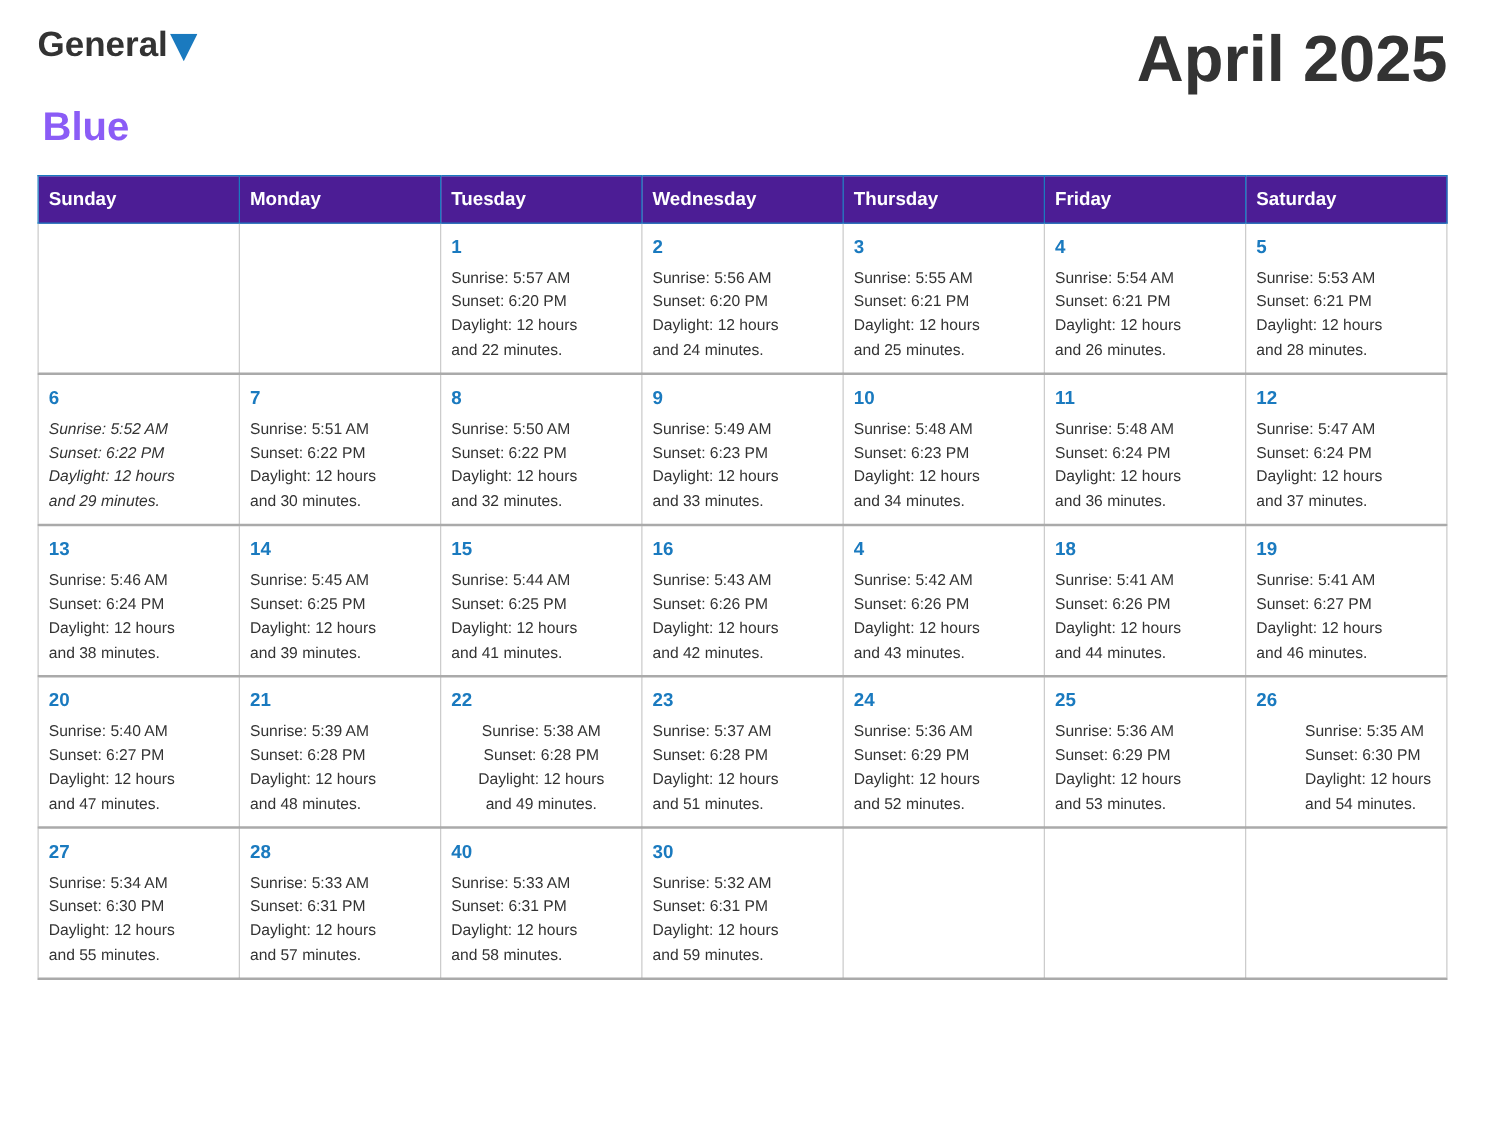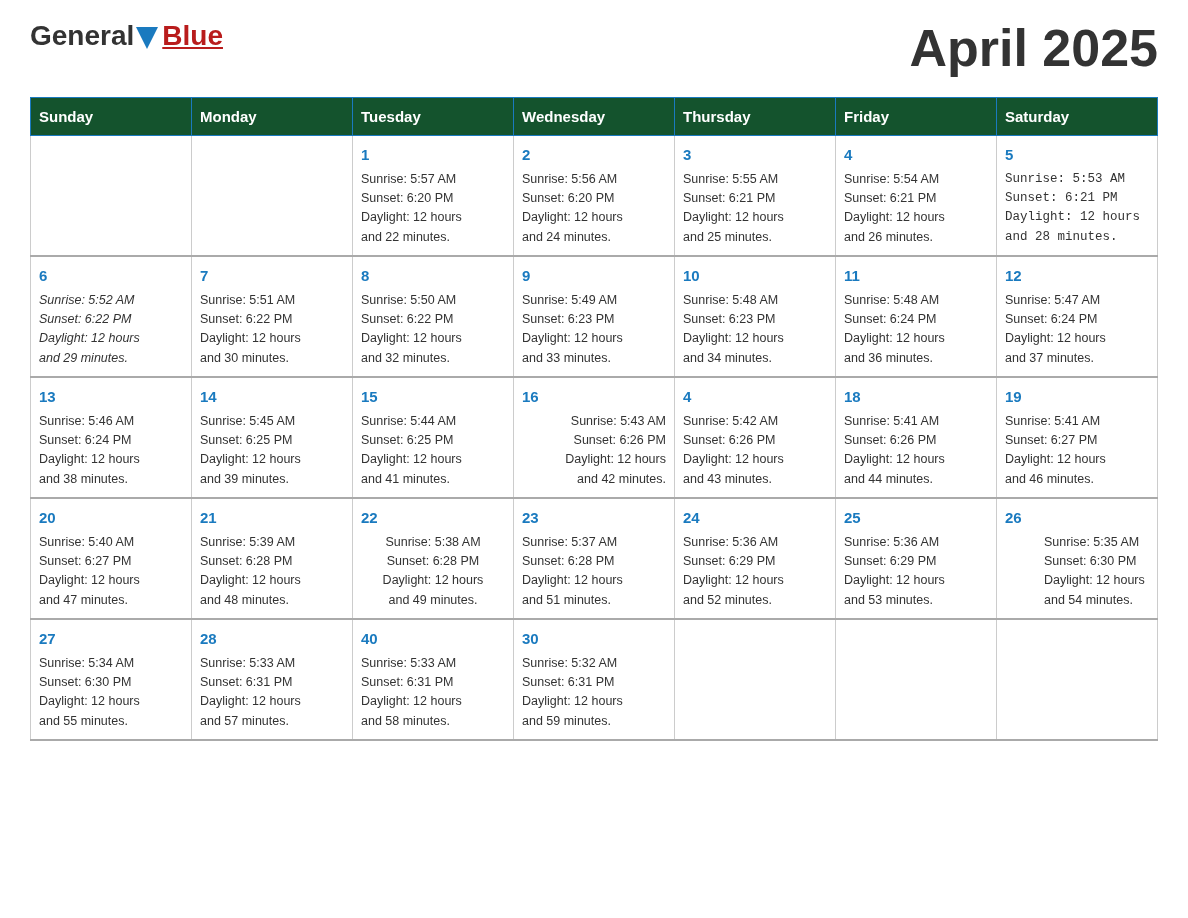--- a/index.html
+++ b/index.html
@@ -12,21 +12,22 @@
       min-height: 918px;
     }
     .header {
       display: flex;
       justify-content: space-between;
       align-items: flex-start;
       margin-bottom: 20px;
     }
     .logo-wrapper {
       display: flex;
-      flex-direction: row;
+      flex-direction: column;
+      gap: 31px;
     }
     .logo-line1 {
       display: flex;
       align-items: center;
     }
     .title-block {
       text-align: center;
     }
     .title-block h1 {
       font-size: 52px;
@@ -39,21 +40,21 @@
       font-weight: normal;
       color: #555;
       margin-top: 4px;
     }
     .calendar {
       width: 100%;
       border-collapse: collapse;
       border: 1px solid #aaa;
     }
     .calendar thead th {
-      background-color: #14532d;
+      background-color: #4c1d95;
       color: #fff;
       padding: 10px 8px;
       font-size: 15px;
       font-weight: bold;
       text-align: left;
       border: 1px solid #1a7abf;
     }
     .calendar tbody td {
       vertical-align: top;
       padding: 8px;
@@ -89,21 +90,21 @@
 <div class="header">
   <div class="logo-wrapper">
     <div class="logo-line1">
       <span style="font-size:28px;font-weight:bold;color:#333;">General</span>
 
       <svg width="22" height="22" viewBox="0 0 22 22" style="margin-left:2px;margin-top:4px;">
         <polygon points="0,0 22,0 11,22" fill="#1a7abf"></polygon>
       </svg>
     </div>
     <div style="margin-left:0px;">
-      <span style="font-size:28px;font-weight:bold;color:#b91c1c;margin-left:4px;text-decoration:underline;">Blue</span>
+      <span style="font-size:32px;font-weight:bold;color:#8b5cf6;margin-left:4px;">Blue</span>
     </div>
   </div>
   <div class="title-block">
     <h1>April 2025</h1>
   </div>
 </div>
 
 <table class="calendar">
   <thead>
     <tr>
@@ -143,21 +144,21 @@
         </td>
         <td>
           <span class="day-number">4</span>
           <div class="day-info" style="white-space: pre-line;">Sunrise: 5:54 AM
 Sunset: 6:21 PM
 Daylight: 12 hours
 and 26 minutes.</div>
         </td>
         <td>
           <span class="day-number">5</span>
-          <div class="day-info" style="white-space: pre-line; font-family: Liberation Mono, monospace;">Sunrise: 5:53 AM
+          <div class="day-info" style="white-space: pre-line;">Sunrise: 5:53 AM
 Sunset: 6:21 PM
 Daylight: 12 hours
 and 28 minutes.</div>
         </td>
       </tr>
       <tr>
         <td>
           <span class="day-number">6</span>
           <div class="day-info" style="white-space: pre-line; font-style: italic;">Sunrise: 5:52 AM
 Sunset: 6:22 PM
@@ -224,21 +225,21 @@
         </td>
         <td>
           <span class="day-number">15</span>
           <div class="day-info" style="white-space: pre-line;">Sunrise: 5:44 AM
 Sunset: 6:25 PM
 Daylight: 12 hours
 and 41 minutes.</div>
         </td>
         <td>
           <span class="day-number">16</span>
-          <div class="day-info" style="white-space: pre-line; text-align: right;">Sunrise: 5:43 AM
+          <div class="day-info" style="white-space: pre-line;">Sunrise: 5:43 AM
 Sunset: 6:26 PM
 Daylight: 12 hours
 and 42 minutes.</div>
         </td>
         <td>
           <span class="day-number">4</span>
           <div class="day-info" style="white-space: pre-line;">Sunrise: 5:42 AM
 Sunset: 6:26 PM
 Daylight: 12 hours
 and 43 minutes.</div>

